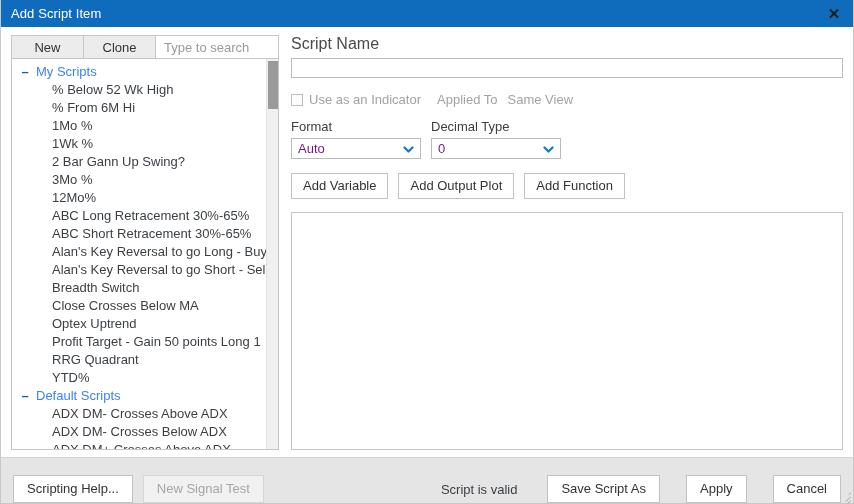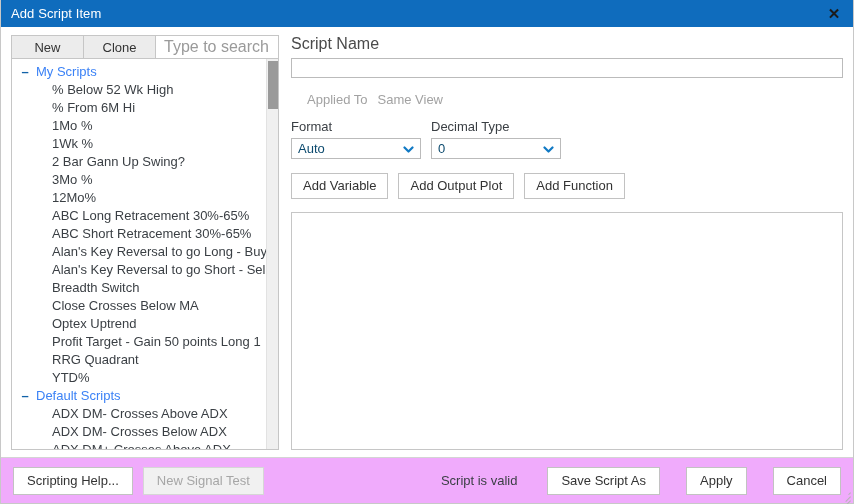--- a/index.html
+++ b/index.html
@@ -104,21 +104,21 @@
     box-sizing: border-box;
     display: flex;
     align-items: center;
     padding: 0 6px;
   }
   .search-box input {
     border: none;
     outline: none;
     width: 100%;
     font-family: "Liberation Sans", sans-serif;
-    font-size: 16px;
+    font-size: 13px;
     color: #333333;
     background: transparent;
   }
   .search-box input::placeholder {
     color: #9a9a9a;
   }
 
   .tree-wrap {
     flex: 1;
     border: 1px solid #c6c6c6;
@@ -258,21 +258,21 @@
     background: #ffffff;
     box-sizing: border-box;
     display: flex;
     align-items: center;
     justify-content: space-between;
     padding: 0 6px 0 6px;
     cursor: pointer;
   }
   .select-value {
     font-size: 13px;
-    color: #0c4a6e;
+    color: #701a75;
   }
   .chevron {
     width: 11px;
     height: 11px;
     display: inline-block;
   }
 
   .actions-row {
     display: flex;
     gap: 10px;
@@ -318,25 +318,25 @@
     color: #333333;
     background: transparent;
   }
 
   
   .footer {
     height: 46px;
     min-height: 46px;
     border-top: 1px solid #d4d4d4;
     display: flex;
-    align-items: center;
+    align-items: flex-end;
     padding: 0 12px;
     box-sizing: border-box;
     position: relative;
-    background: #f0abfc;
+    background: #e5e5e5;
   }
   .footer-left {
     display: flex;
     gap: 10px;
     align-items: center;
   }
   .footer-right {
     margin-left: auto;
     display: flex;
     gap: 26px;
@@ -436,20 +436,24 @@
     </div>
 
     <div class="right-pane">
 
       <div class="field-label">Script Name</div>
       <div class="text-input">
         <input type="text" placeholder="" style="">
       </div>
 
       <div class="options-row">
+        <div class="checkbox-group">
+          <span class="checkbox"></span>
+          <span class="disabled-label">Use as an Indicator</span>
+        </div>
         <span class="opt-spacer-a"></span>
         <span class="disabled-label">Applied To</span>
         <span class="opt-spacer-b"></span>
         <span class="disabled-label">Same View</span>
       </div>
 
       <div class="selects-row">
         <div class="select-col">
           <div class="select-label">Format</div>
           <div class="select-box">

